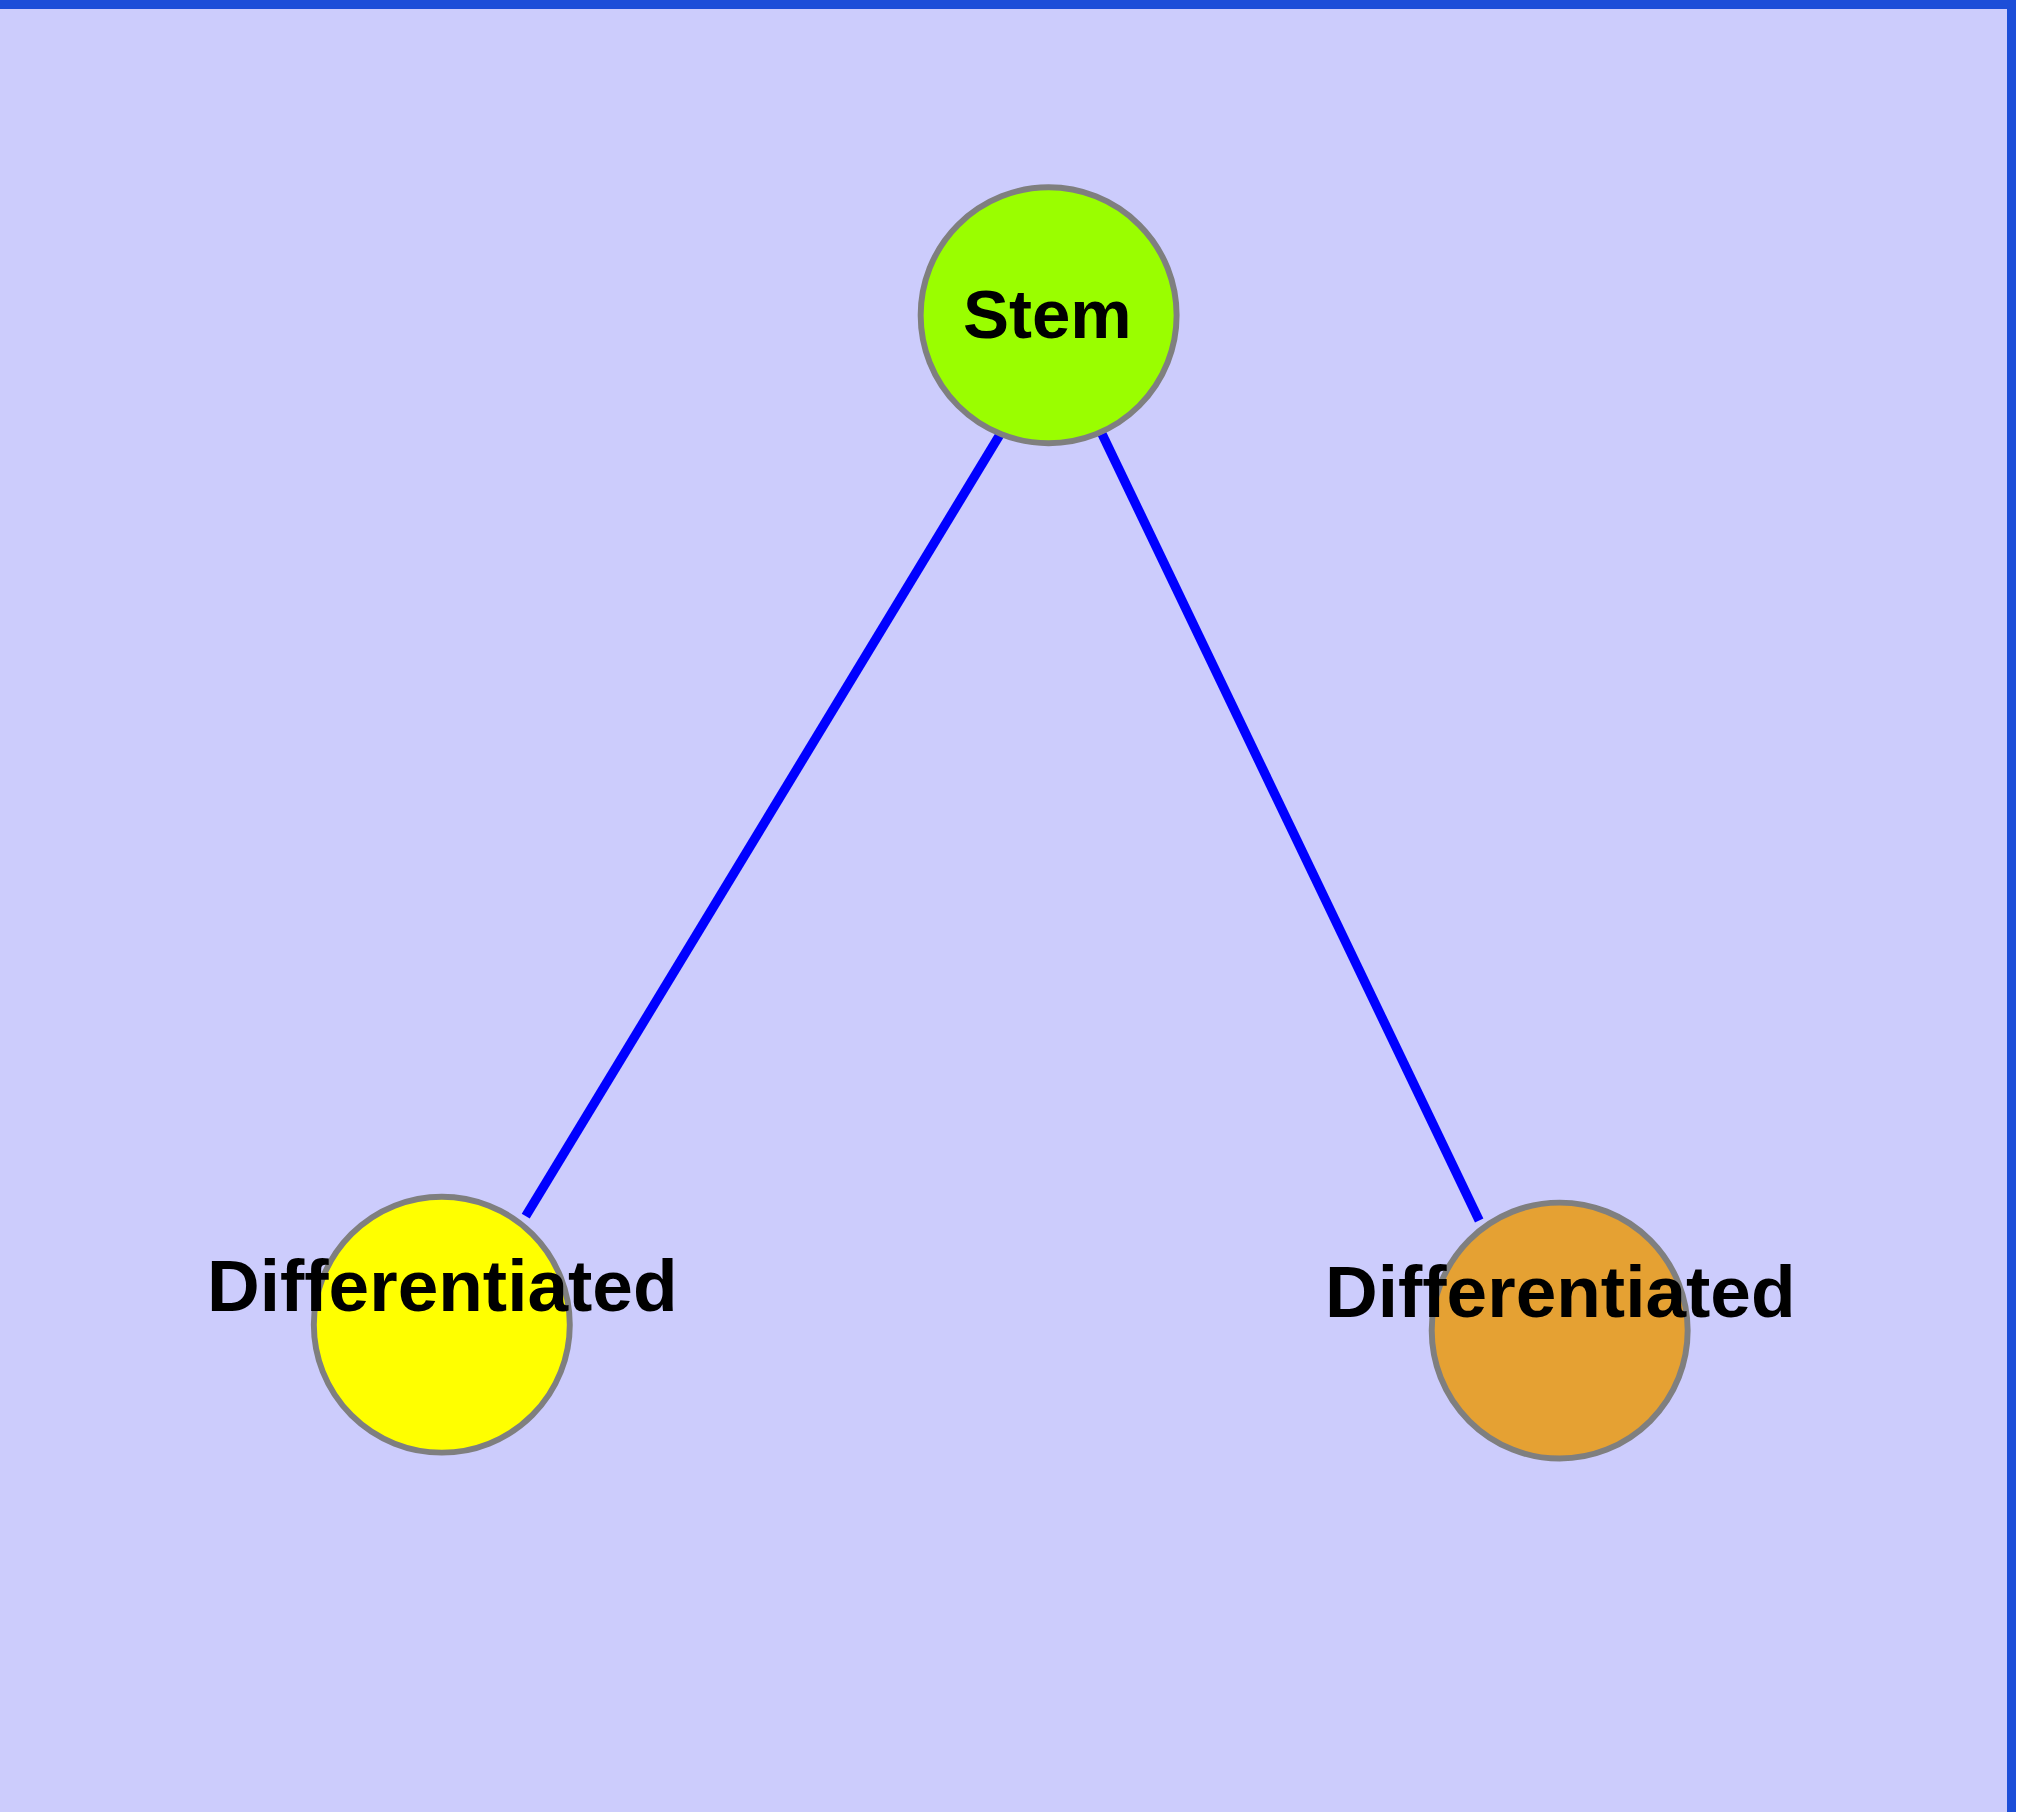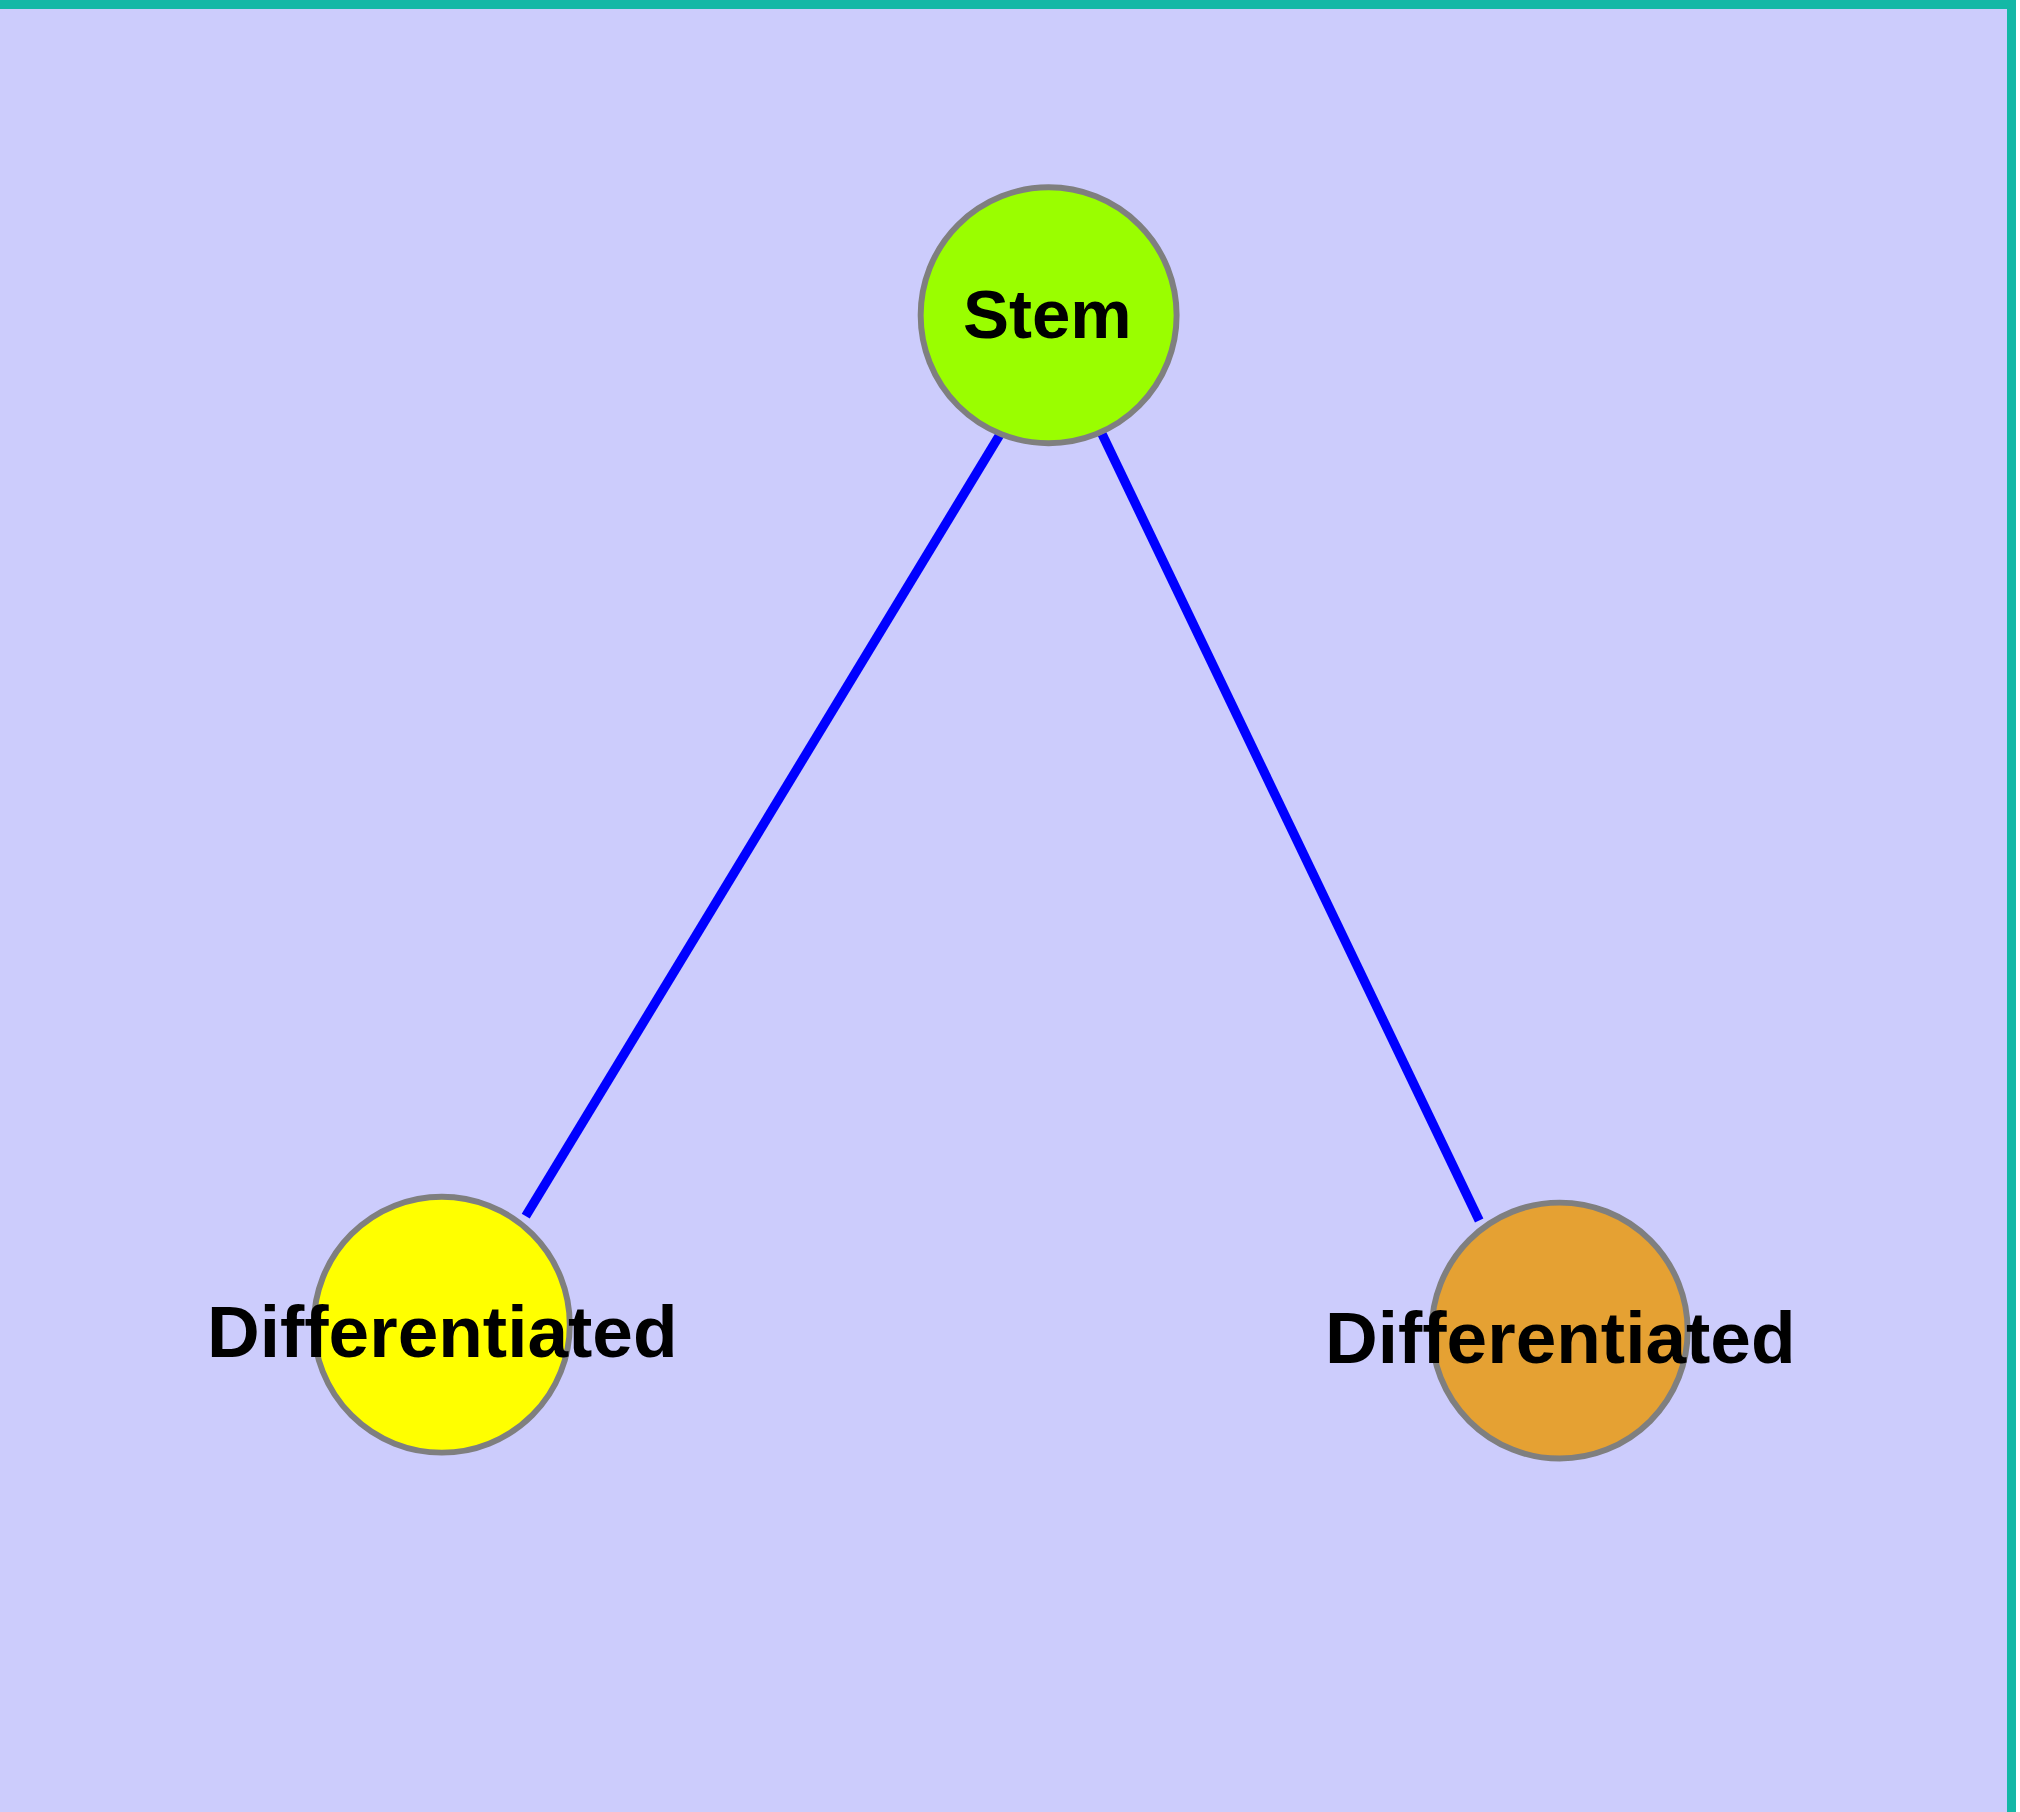--- a/index.html
+++ b/index.html
@@ -11,21 +11,21 @@
   body {
     width: 2021px;
     height: 1812px;
     overflow: hidden;
     font-family: "Liberation Sans", "DejaVu Sans", sans-serif;
   }
   #canvas {
     position: relative;
     width: 2016px;
     height: 1812px;
-    background: #14b8a6;
+    background: #1d4ed8;
   }
   #plot-area {
     position: absolute;
     left: 0;
     top: 9.3px;
     width: 2007px;
     height: 1803px;
     background: #ccccfc;
   }
   #graph-svg {
@@ -43,21 +43,20 @@
     line-height: 1.06;
     white-space: nowrap;
     pointer-events: none;
     font-family: "Liberation Sans", "DejaVu Sans", sans-serif;
   }
   .node-label.stem {
     font-size: 69px;
   }
   .node-label.leaf {
     font-size: 73px;
-    margin-top: 46px;
   }
 </style>
 </head>
 <body>
 
 <div id="canvas">
 
   <div id="plot-area"></div>
 
   <svg id="graph-svg" viewBox="0 0 2384 2138">

